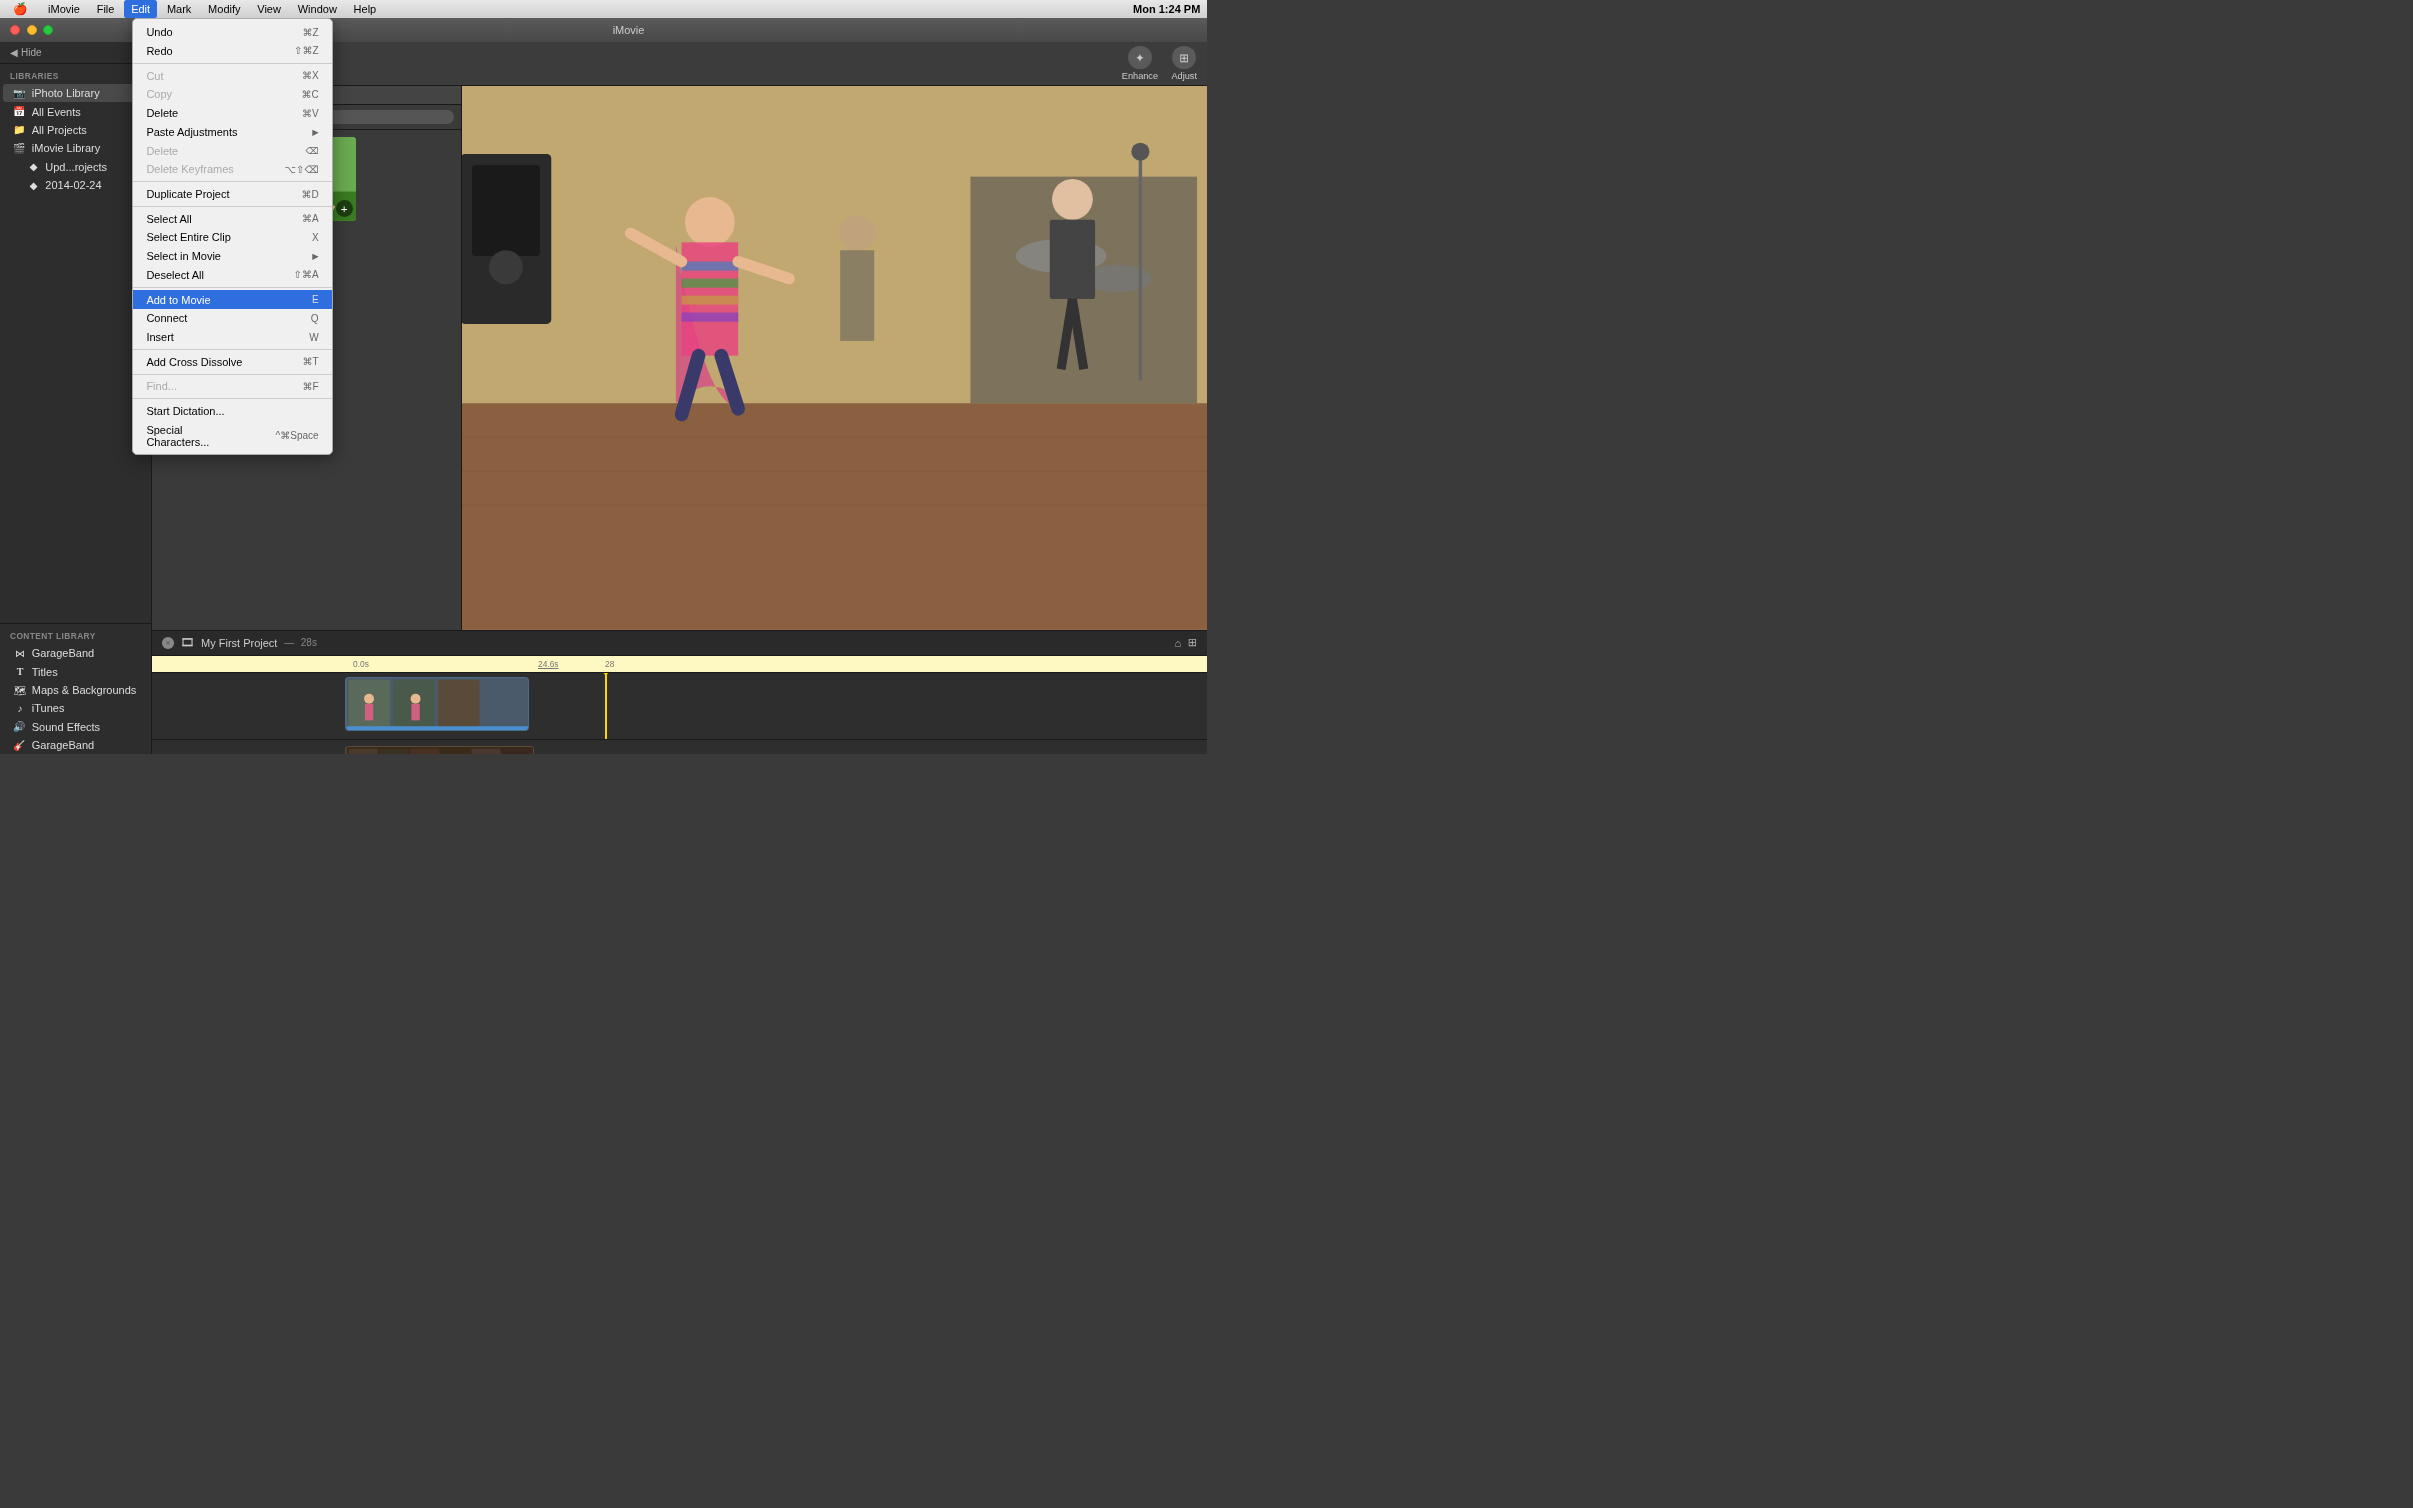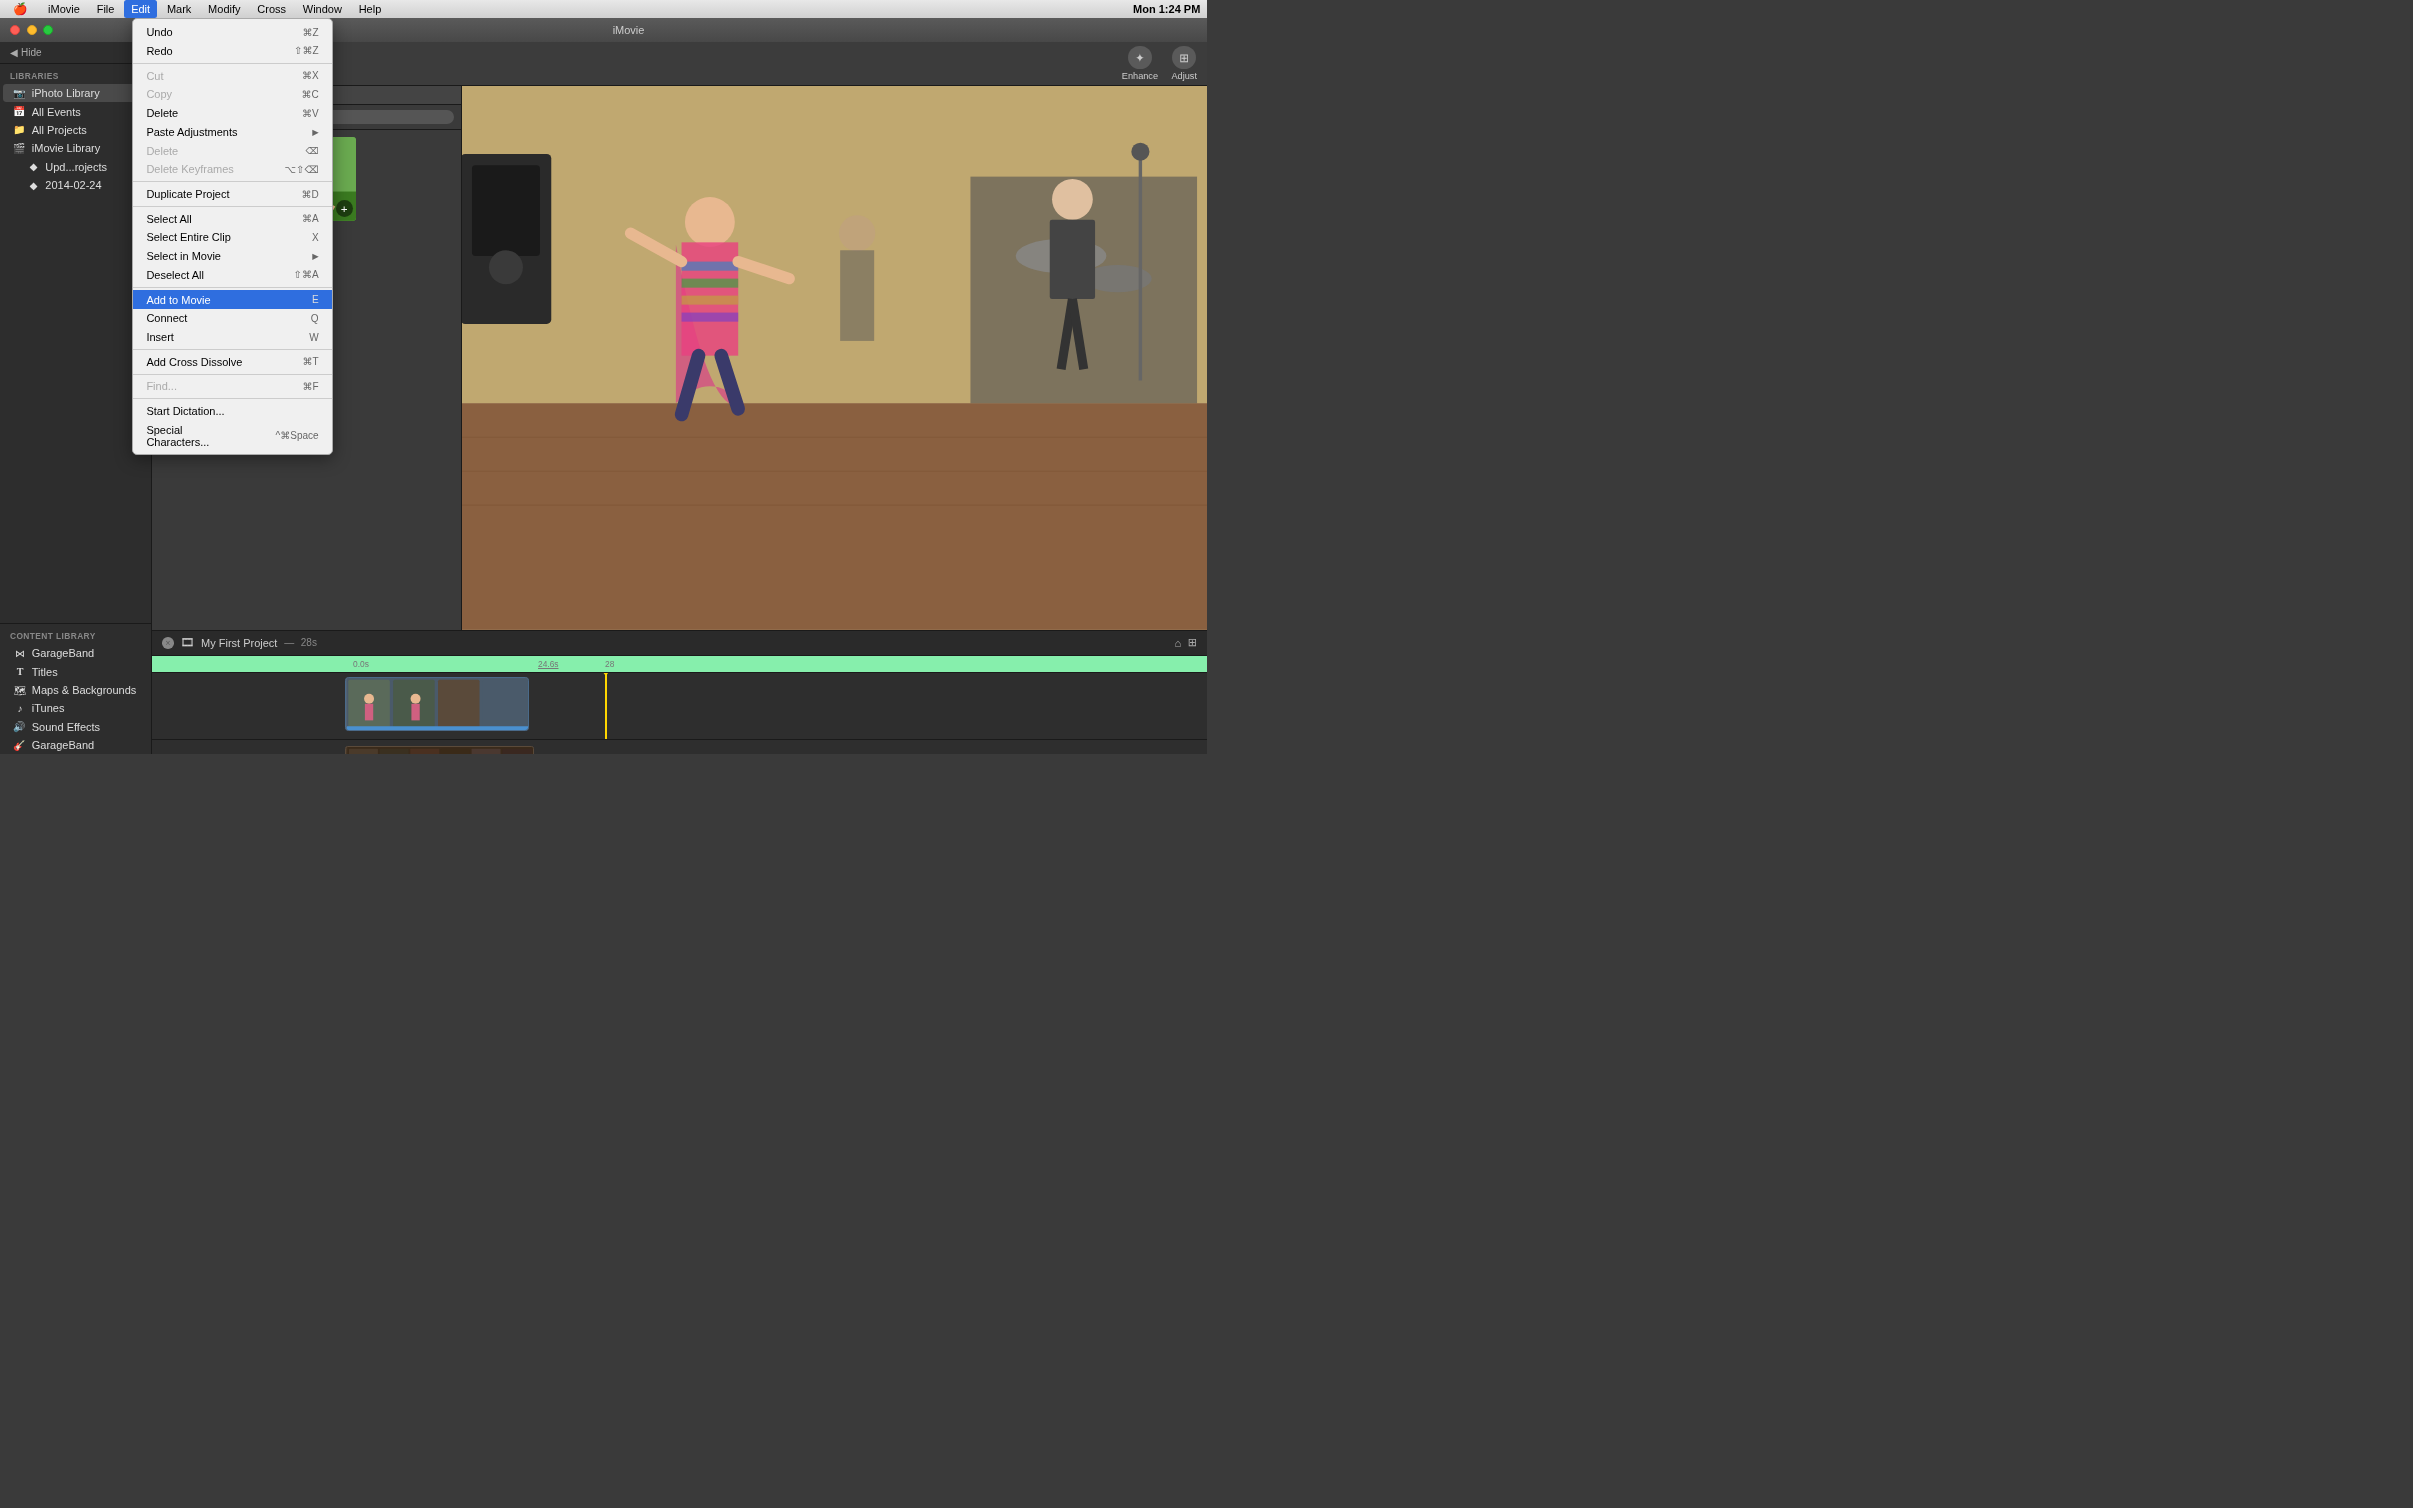--- a/index.html
+++ b/index.html
@@ -338,21 +338,21 @@
       color: #888;
     }
     .timeline-controls-right {
       margin-left: auto;
       display: flex;
       align-items: center;
       gap: 6.7px;
     }
     .timeline-ruler {
       height: 17px;
-      background: #86efac;
+      background: #fef9c3;
       display: flex;
       align-items: center;
       padding: 0 3.4px;
       font-size: 8.4px;
       color: #777;
       position: relative;
       border-bottom: 0.8px solid #1a1a1a;
     }
     .ruler-mark {
       position: absolute;
@@ -466,21 +466,21 @@
 </head>
 <body>
 
 <div class="menubar">
   <span class="menubar-item menubar-apple">🍎</span>
   <span class="menubar-item">iMovie</span>
   <span class="menubar-item">File</span>
   <span class="menubar-item active">Edit</span>
   <span class="menubar-item">Mark</span>
   <span class="menubar-item">Modify</span>
-  <span class="menubar-item">Cross</span>
+  <span class="menubar-item">View</span>
   <span class="menubar-item">Window</span>
   <span class="menubar-item">Help</span>
   <div class="menubar-right">
     <span>Mon 1:24 PM</span>
   </div>
 </div>
 
 <div class="window">
 
   <div class="titlebar">

